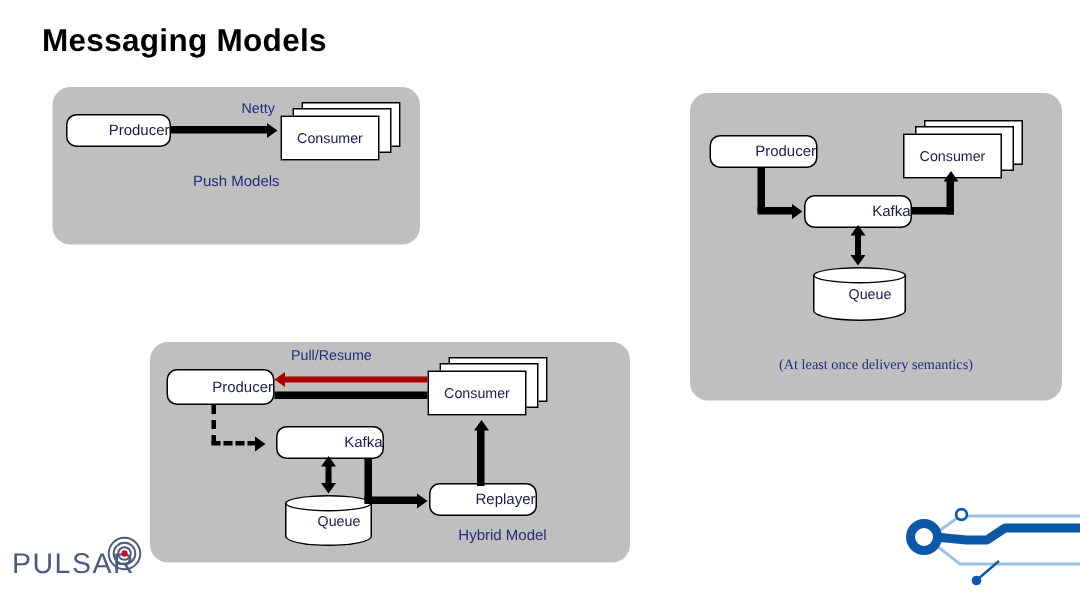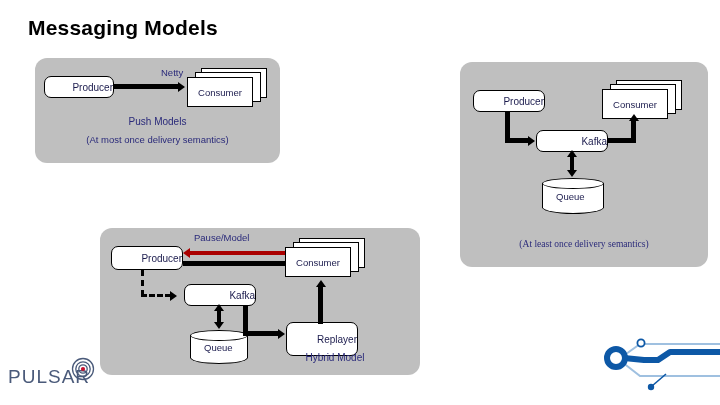--- a/index.html
+++ b/index.html
@@ -42,21 +42,21 @@
     background:#ffffff;border:1.4px solid #000000;border-top:none;
     border-radius:0 0 50% 50%/0 0 22% 22%;box-sizing:border-box;
   }
   .cyl .top{
     position:absolute;left:0;right:0;top:0;height:11px;
     background:#ffffff;border:1.4px solid #000000;border-radius:50%;
     box-sizing:border-box;
   }
   .cyl .lbl{
     position:absolute;left:14px;right:0;top:50%;transform:translateY(-42%);
-    font-size:9.5px;color:#1b1b4d;
+    text-align:center;font-size:9.5px;color:#1b1b4d;
   }
 
   .cap{position:absolute;font-size:9.5px;color:#2a2a7a;white-space:nowrap;text-align:center;}
   .cap.big{font-size:10px;}
 
   .hline{position:absolute;background:#000000;}
   .vline{position:absolute;background:#000000;}
   .hline.red,.vline.red{background:#aa0000;}
 
   .ar{position:absolute;width:0;height:0;}
@@ -98,21 +98,20 @@
 
     <div class="stack" style="left:152px;top:10px;width:80px;height:42px;">
       <div class="sh" style="left:14px;top:0px;width:66px;height:30px;"></div>
       <div class="sh" style="left:8px;top:4px;width:66px;height:30px;"></div>
       <div class="sh front" style="left:0px;top:9px;width:66px;height:30px;">
         <span>Consumer</span>
       </div>
     </div>
 
     <div class="cap big" style="left:0;right:0;top:58px;">Push Models</div>
-    <div class="cap" style="left:0;right:0;top:76px;">(At most once delivery semantics)</div>
   </div>
 
   <div class="panel" style="left:460px;top:62px;width:248px;height:205px;">
 
     <div class="box" style="left:13px;top:28px;width:72px;height:22px;">
       <span>Producer</span>
     </div>
 
     <div class="stack" style="left:142px;top:18px;width:88px;height:44px;">
       <div class="sh" style="left:14px;top:0px;width:66px;height:30px;"></div>
@@ -146,21 +145,21 @@
 
     <div class="cap" style="left:0;right:0;top:177px;font-family:Liberation Serif, serif;">(At least once delivery semantics)</div>
   </div>
 
   <div class="panel" style="left:100px;top:228px;width:320px;height:147px;">
 
     <div class="box" style="left:11px;top:18px;width:72px;height:24px;">
       <span>Producer</span>
     </div>
 
-    <div class="cap" style="left:94px;top:4px;">Pause/Model</div>
+    <div class="cap" style="left:94px;top:4px;">Pull/Resume</div>
 
     <div class="hline red" style="left:89px;top:23px;width:103px;height:4px;"></div>
     <div class="ar left red" style="left:83px;top:20px;"></div>
 
     <div class="hline" style="left:83px;top:33px;width:112px;height:5px;"></div>
     <div class="ar right" style="left:194px;top:30.5px;"></div>
 
     <div class="stack" style="left:185px;top:10px;width:90px;height:44px;">
       <div class="sh" style="left:14px;top:0px;width:66px;height:30px;"></div>
       <div class="sh" style="left:8px;top:4px;width:66px;height:30px;"></div>
@@ -184,21 +183,21 @@
     <div class="cyl" style="left:90px;top:102px;width:58px;height:34px;">
       <div class="body"></div>
       <div class="top"></div>
       <div class="lbl">Queue</div>
     </div>
 
     <div class="vline" style="left:143px;top:78px;width:5px;height:29px;"></div>
     <div class="hline" style="left:143px;top:103px;width:36px;height:5px;"></div>
     <div class="ar right" style="left:178px;top:100.5px;"></div>
 
-    <div class="box" style="left:186px;top:94px;width:72px;height:34px;">
+    <div class="box" style="left:186px;top:94px;width:72px;height:22px;">
       <span>Replayer</span>
     </div>
 
     <div class="vline" style="left:218px;top:58px;width:5px;height:38px;"></div>
     <div class="ar up" style="left:215.5px;top:52px;"></div>
 
     <div class="cap big" style="left:180px;top:124px;width:110px;">Hybrid Model</div>
   </div>
 
   <div class="logo">

